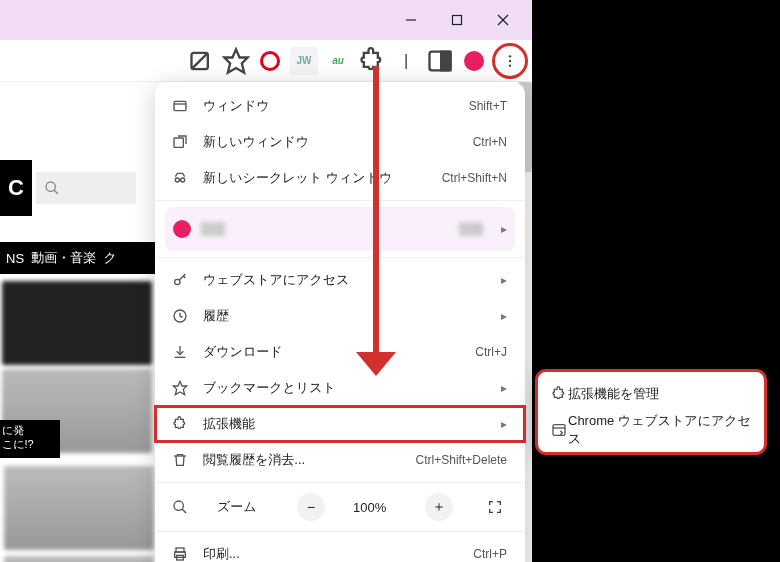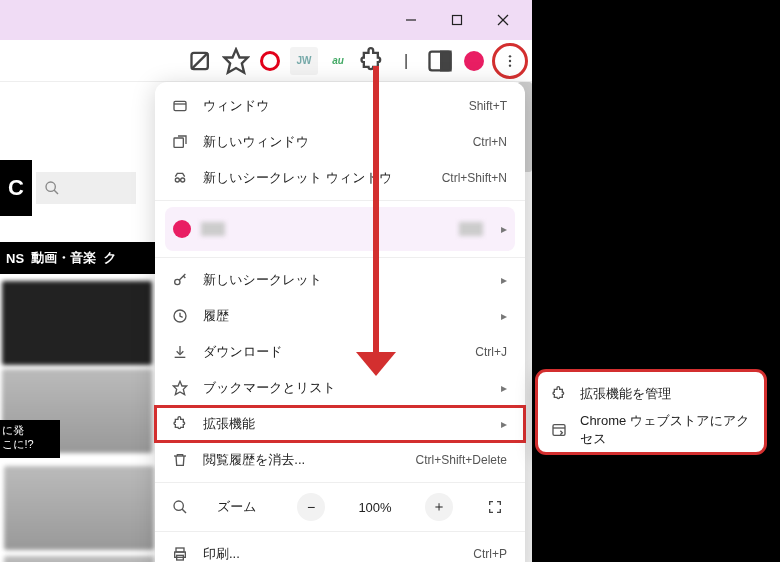--- a/index.html
+++ b/index.html
@@ -27,21 +27,21 @@
 .tb-jw { font-size:10px; color:#7aa; font-weight:bold; background:#f3f3f3; padding:2px 3px; border-radius:3px;}
 .tb-au { font-size:10px; font-style:italic; color:#4a6; font-weight:bold;}
 .tb-avatar { width:20px; height:20px; border-radius:50%; background:#e91e63; }
 .tb-menu { width:32px; height:32px; display:flex; align-items:center; justify-content:center; border-radius:16px; }
 .tb-menu-hl { outline: 3px solid #d32f2f; outline-offset:-1px; }
 
 .page-bg { position:relative; height: 480px; background:#fff; }
 .left-frag { position:absolute; left:0; top:0; width:155px; height:480px; }
 .logo-block { width:32px; height:56px; background:#000; color:#fff; display:flex; align-items:center; justify-content:center; font-weight:bold; font-size:22px; position:absolute; left:0; top:78px;}
 .search-box { position:absolute; left:36px; top:90px; width:100px; height:32px; background:#eee; display:flex; align-items:center; padding-left:8px; }
-.nav-strip { position:absolute; left:0; top:160px; height:32px; background:#000; color:#fff; font-size:13px; display:flex; align-items:center; padding:0 6px; white-space:nowrap; overflow:hidden; font-weight:bold; width:155px;}
+.nav-strip { position:absolute; left:0; top:160px; height:32px; background:#000; color:#fff; font-size:13px; display:flex; align-items:center; padding:0 6px; white-space:nowrap; overflow:hidden; font-weight:normal; width:155px;}
 .thumbs { position:absolute; left:0; top:195px; width:155px; }
 .thumb { width:150px; height:84px; background:#222; margin:4px 2px; filter:blur(2px); border-radius:2px; }
 .thumb.light { background: linear-gradient(#bbb,#999); }
 .caption { position:absolute; left:0; top:338px; width:60px; height:38px; background:#000; color:#fff; font-size:11px; padding:3px 2px; line-height:1.3;}
 
 .menu-panel {
   position: absolute; left: 155px; top: 82px; width: 370px;
   background: #fff; border-radius: 12px; box-shadow: 0 4px 24px rgba(0,0,0,0.18);
   padding: 6px 0; font-size: 13px; color: #222;
 }
@@ -52,30 +52,30 @@
 .menu-shortcut { color:#555; font-size:12px; }
 .menu-arrow { color:#777; font-size:12px; margin-left:8px;}
 .menu-sep { height:1px; background:#eee; margin:4px 0; }
 .menu-hl { outline:3px solid #d32f2f; outline-offset:-2px; }
 .profile-row { height:44px; background:#f9f0fb; border-radius:8px; margin:6px 10px; display:flex; align-items:center; padding:0 8px; gap:10px;}
 .profile-dot{ width:18px; height:18px; border-radius:50%; background:#e91e63;}
 .profile-blur{ width:24px; height:14px; background:#ccc; filter:blur(2px);}
 .profile-blur2{ width:24px; height:14px; background:#ccc; filter:blur(2px); margin-left:auto;}
 .zoom-row { display:flex; align-items:center; height:40px; padding:0 16px; gap:28px; }
 .zoom-btn { width:28px; height:28px; border-radius:14px; background:#f2f2f2; display:flex; align-items:center; justify-content:center; font-size:14px; }
-.zoom-val { font-size:13px; width:44px; text-align:center;}
+.zoom-val { font-size:13px; width:44px; }
 .zoom-full{ width:28px; height:28px; display:flex; align-items:center; justify-content:center;}
 
 .submenu {
   position:absolute; left:536px; top:370px; width:230px; background:#fff;
   border-radius:10px; box-shadow:0 4px 20px rgba(0,0,0,0.25); padding:6px 0;
   font-size:13px; color:#222;
 }
 .submenu-hl { outline:3px solid #d32f2f; outline-offset:-2px; }
-.sub-item { display:flex; align-items:center; height:36px; padding:0 14px; gap:12px;}
+.sub-item { display:flex; align-items:center; height:36px; padding:0 14px; gap:0;}
 
 .scrollbar { position:absolute; right:0; top:82px; width:14px; height:480px; background:#f3f3f3;}
 .scroll-thumb{ position:absolute; right:0; top:82px; width:14px; height:90px; background:#ccc; border-radius:3px;}
 
 .anno-arrow { position:absolute; left:373px; top:66px; width:6px; height:296px; background:#d32f2f; }
 .anno-arrow-head { position:absolute; left:356px; top:352px; width:0; height:0;
   border-left:20px solid transparent; border-right:20px solid transparent; border-top:24px solid #d32f2f;}
 </style>
 </head>
 <body>
@@ -212,21 +212,21 @@
     </div>
     <div class="menu-sep"></div>
     <div class="menu-item">
       <span class="menu-icon">
           <svg viewBox="0 0 24 24" fill="none" stroke="currentColor" stroke-width="2">
             <circle cx="8" cy="15" r="4"></circle>
             <line x1="11" y1="12" x2="20" y2="3"></line>
             <line x1="17" y1="6" x2="20" y2="9"></line>
           </svg>
         </span>
-      <span class="menu-label">新しいシークレット</span>
+      <span class="menu-label">ウェブストアにアクセス</span>
       <span class="menu-arrow">▸</span>
     </div>
     <div class="menu-item">
       <span class="menu-icon">
           <svg viewBox="0 0 24 24" fill="none" stroke="currentColor" stroke-width="2">
             <circle cx="12" cy="12" r="9"></circle>
             <polyline points="12 7 12 12 16 14"></polyline>
           </svg>
         </span>
       <span class="menu-label">履歴</span>

